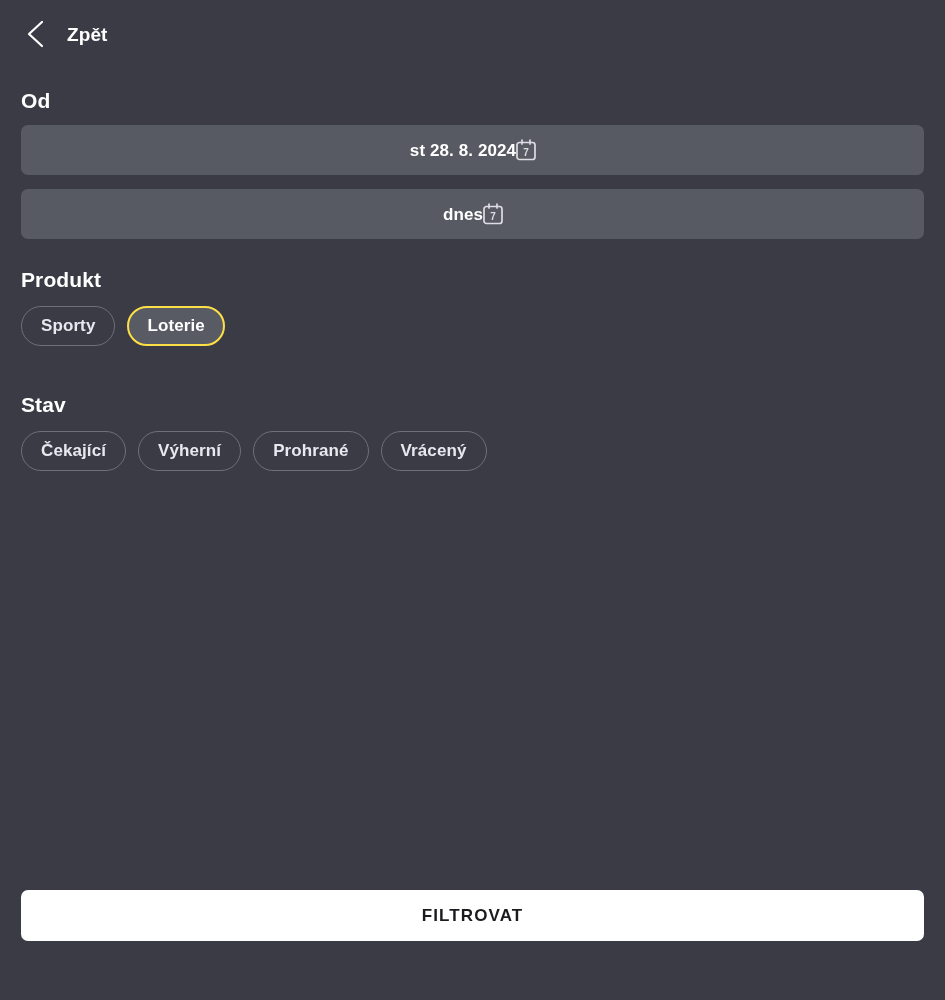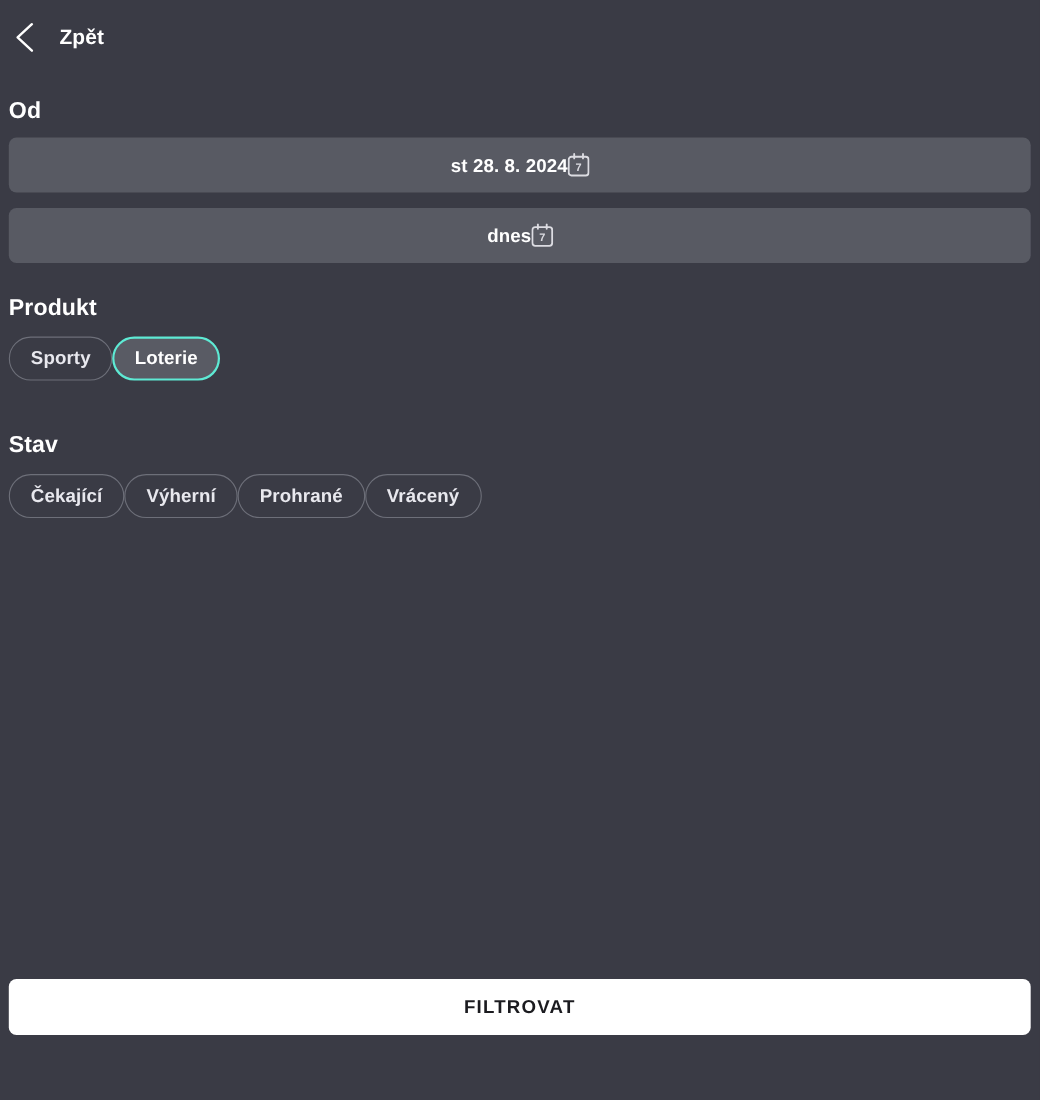--- a/index.html
+++ b/index.html
@@ -16,21 +16,21 @@
     color: #ffffff;
     overflow: hidden;
     position: relative;
   }
 
   .screen {
     width: 945px;
     height: 1000px;
     display: flex;
     flex-direction: column;
-    padding: 0 8px;
+    padding: 0 21px;
     position: relative;
   }
 
   
   .header {
     height: 68px;
     display: flex;
     align-items: center;
     gap: 18px;
     flex: 0 0 auto;
@@ -107,20 +107,21 @@
     flex: 0 0 auto;
     display: block;
   }
   .cal-icon svg { display: block; }
 
   
   .chip-row {
     margin-top: 16px;
     display: flex;
     align-items: center;
+    gap: 12px;
     flex-wrap: wrap;
   }
 
   .chip {
     height: 40px;
     padding: 0 19px;
     border-radius: 20px;
     border: 1.5px solid #6d6f79;
     background: transparent;
     color: #e8e8ee;
@@ -129,21 +130,21 @@
     font-weight: 700;
     letter-spacing: 0.1px;
     display: inline-flex;
     align-items: center;
     justify-content: center;
     cursor: pointer;
     white-space: nowrap;
   }
 
   .chip.selected {
-    border: 2px solid #5eead4;
+    border: 2px solid #fde047;
     background: #595b64;
     color: #ffffff;
     padding: 0 18px;
   }
 
   
   .spacer { flex: 1 1 auto; }
 
   .filter-btn {
     flex: 0 0 auto;

